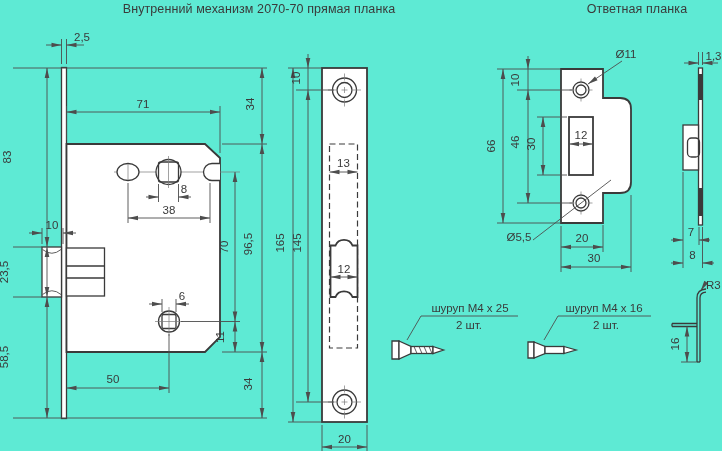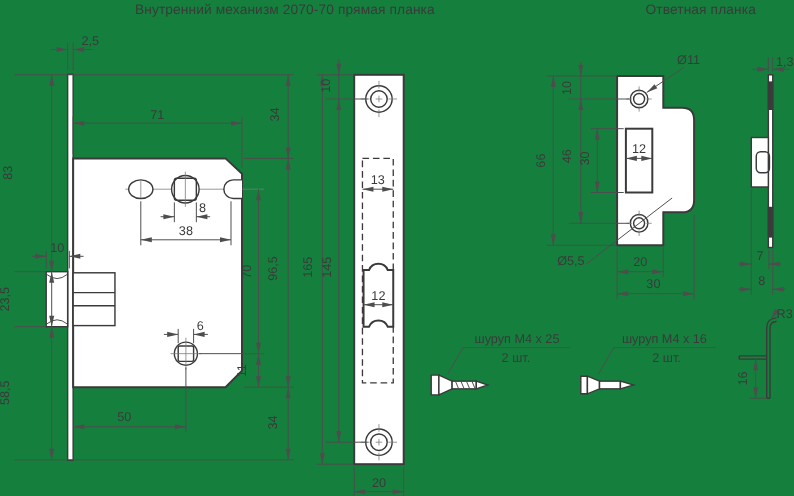--- a/index.html
+++ b/index.html
@@ -1,16 +1,16 @@
 <!DOCTYPE html>
 <html><head>
 <meta charset="utf-8">
 <style>
   html,body{margin:0;padding:0;background:#fff}
-  .wrap{position:relative;width:722px;height:451px;background:#15803d;overflow:hidden;
+  .wrap{position:relative;width:722px;height:451px;background:#5eead4;overflow:hidden;
         font-family:"Liberation Sans",sans-serif}
   svg{display:block}
   .o{fill:none;stroke:#3a3a3a;stroke-width:1.8;stroke-linejoin:miter;stroke-linecap:butt}
   .m{stroke-width:1.3}
   .wf{fill:#fff}
   .dash{fill:none;stroke:#3a3a3a;stroke-width:1.2;stroke-dasharray:6 3.5}
   .d{fill:none;stroke:#4d4d4d;stroke-width:0.9}
   .c{fill:none;stroke:#7a7a7a;stroke-width:0.7}
   .t{font-family:"Liberation Sans",sans-serif;font-size:11.5px;fill:#3a3a3a;text-anchor:middle}
   .ts{text-anchor:start}

